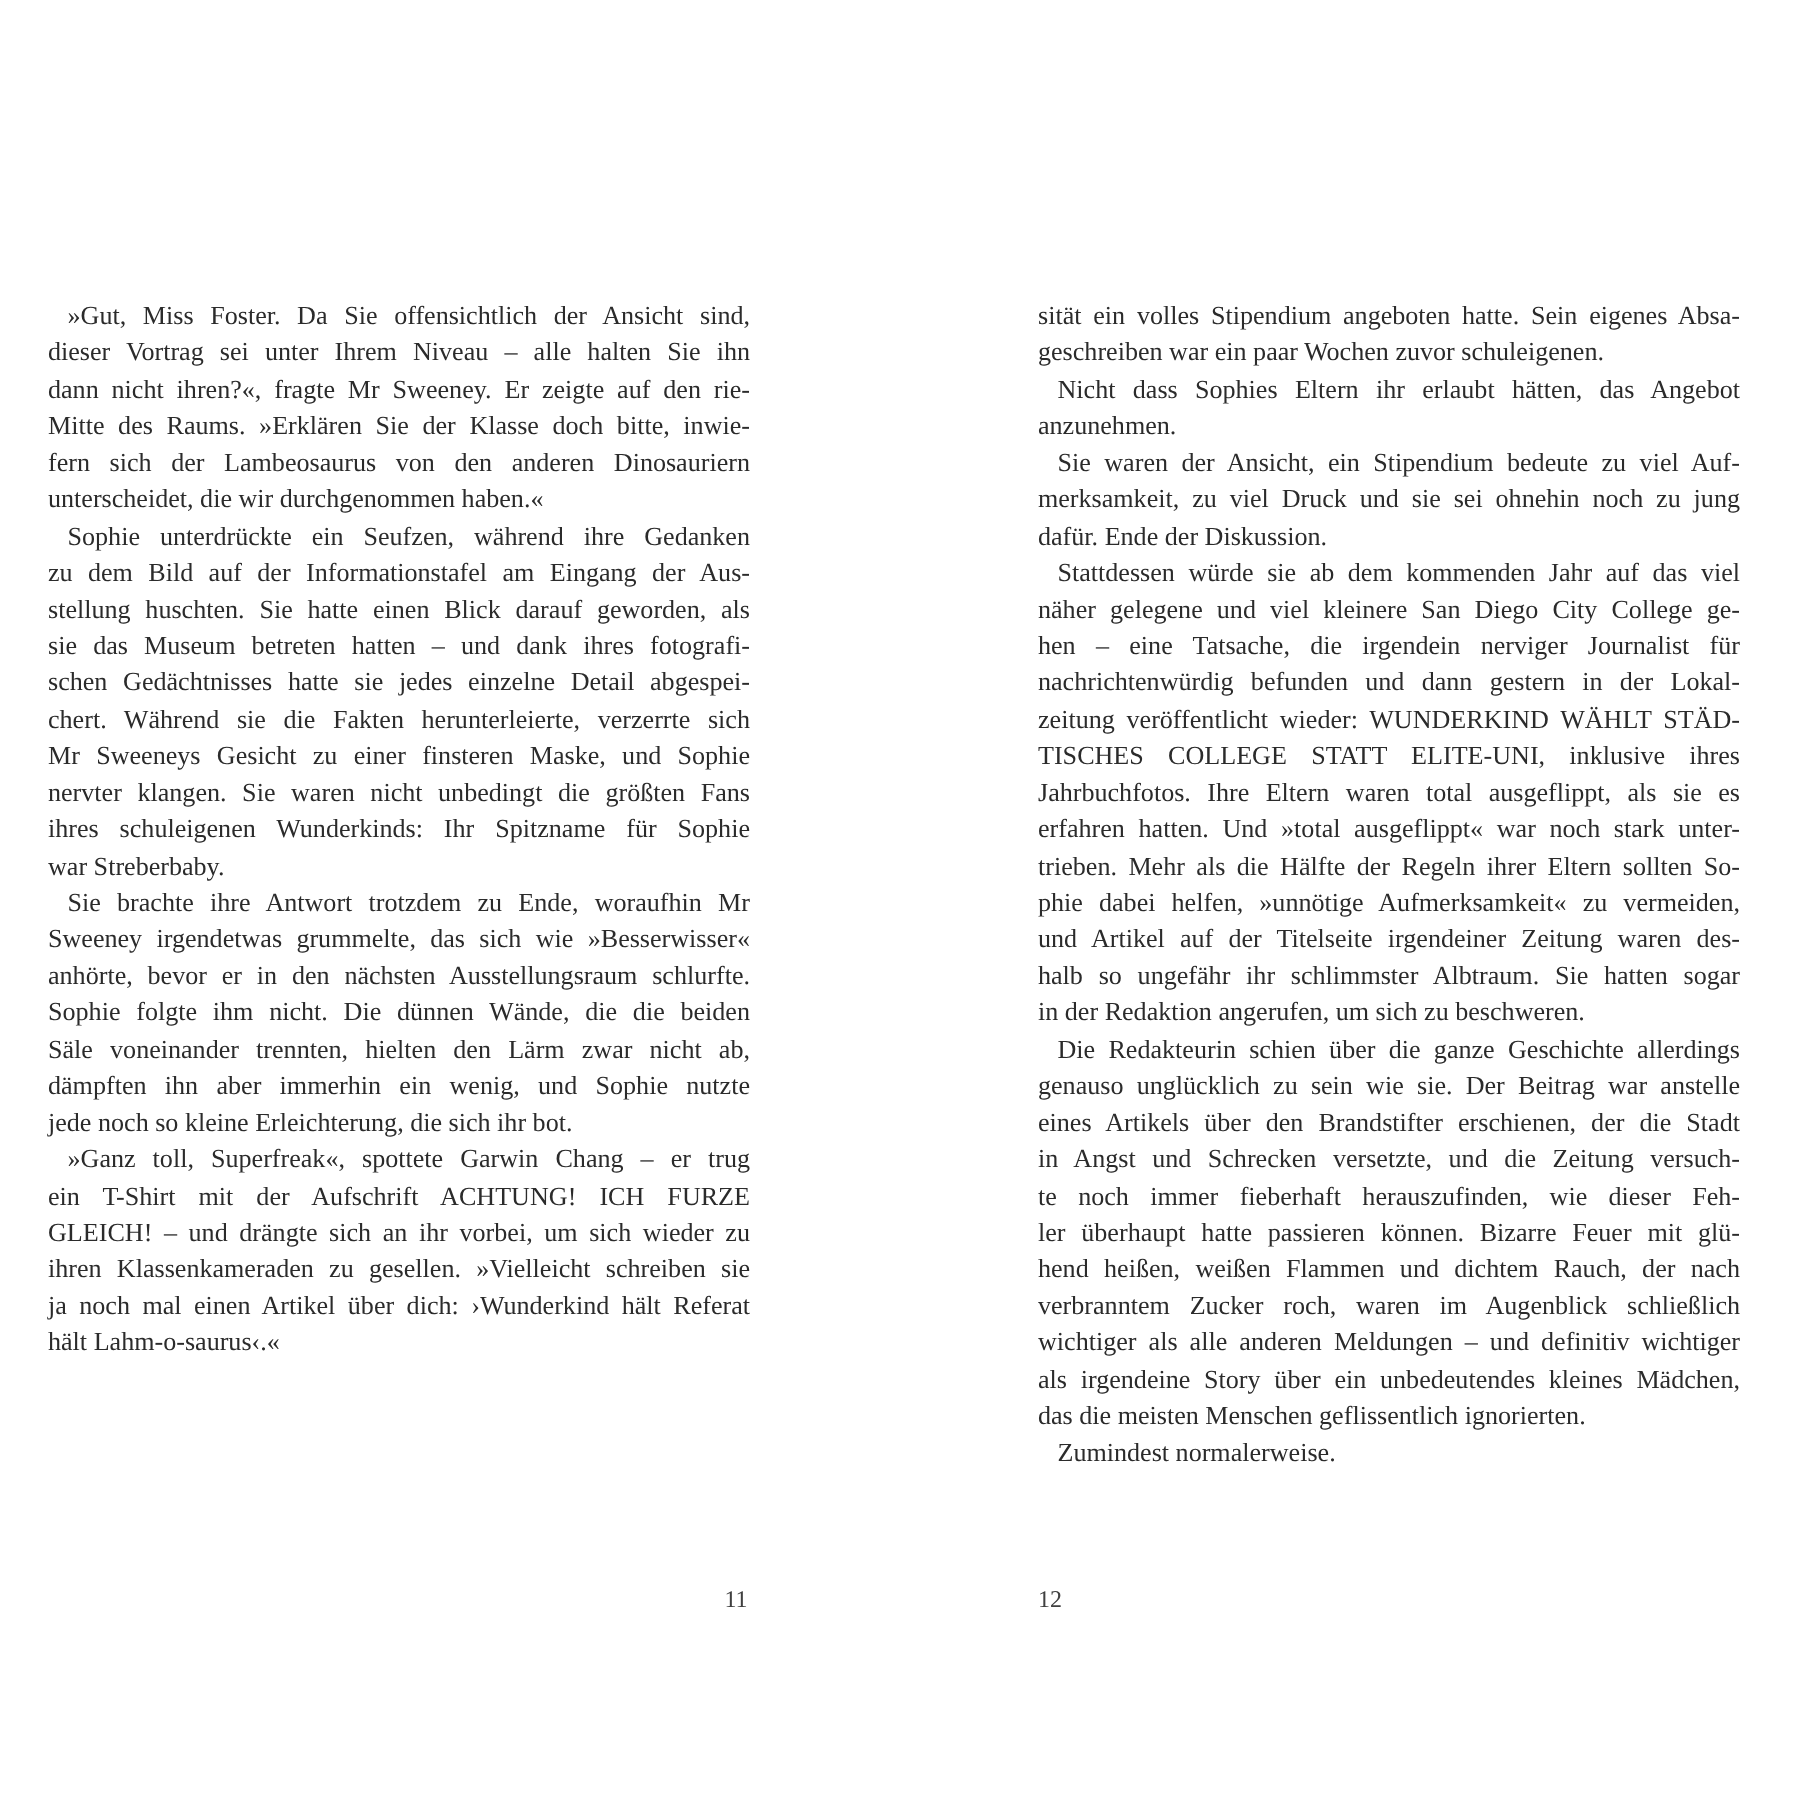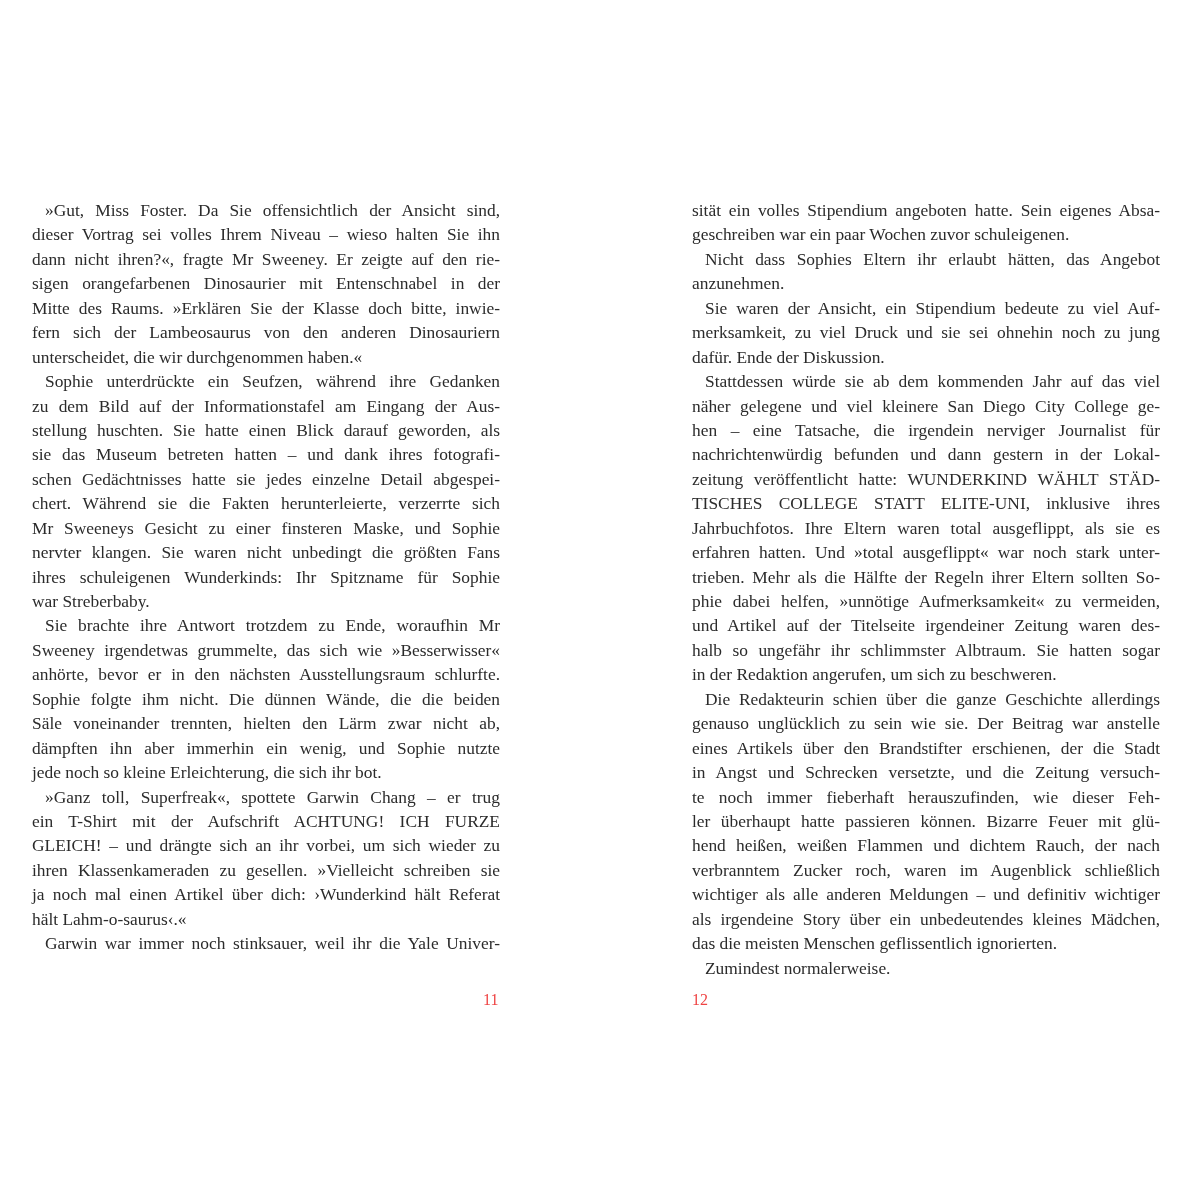--- a/index.html
+++ b/index.html
@@ -15,36 +15,35 @@
     height: 24.45px;
     color: #2b2b2b;
     white-space: nowrap;
     text-align: justify;
     text-align-last: justify;
     letter-spacing: 0;
   }
   .line.indent { padding-left: 13px; }
   .line.last { text-align-last: left; }
   .page-number {
-    position: absolute; top: 991px;
+    position: absolute; top: 1058px;
     font-family: "Liberation Serif", "DejaVu Serif", serif;
-    font-size: 16px; color: #ef4444;
+    font-size: 16px; color: #404040;
   }
   .page-number.left-num { left: 483px; }
   .page-number.right-num { left: 692px; }
 </style>
 </head>
 <body>
 
 <div class="spread">
   <div class="page left" id="left-page">
       <div class="line indent">»Gut, Miss Foster. Da Sie offensichtlich der Ansicht sind,</div>
-      <div class="line">dieser Vortrag sei volles Ihrem Niveau – wieso halten Sie ihn</div>
+      <div class="line">dieser Vortrag sei unter Ihrem Niveau – alle halten Sie ihn</div>
       <div class="line">dann nicht ihren?«, fragte Mr Sweeney. Er zeigte auf den rie-</div>
-      <div class="line">sigen orangefarbenen Dinosaurier mit Entenschnabel in der</div>
       <div class="line">Mitte des Raums. »Erklären Sie der Klasse doch bitte, inwie-</div>
       <div class="line">fern sich der Lambeosaurus von den anderen Dinosauriern</div>
       <div class="line last">unterscheidet, die wir durchgenommen haben.«</div>
       <div class="line indent">Sophie unterdrückte ein Seufzen, während ihre Gedanken</div>
       <div class="line">zu dem Bild auf der Informationstafel am Eingang der Aus-</div>
       <div class="line">stellung huschten. Sie hatte einen Blick darauf geworden, als</div>
       <div class="line">sie das Museum betreten hatten – und dank ihres fotografi-</div>
       <div class="line">schen Gedächtnisses hatte sie jedes einzelne Detail abgespei-</div>
       <div class="line">chert. Während sie die Fakten herunterleierte, verzerrte sich</div>
       <div class="line">Mr Sweeneys Gesicht zu einer finsteren Maske, und Sophie</div>
@@ -57,35 +56,34 @@
       <div class="line">Sophie folgte ihm nicht. Die dünnen Wände, die die beiden</div>
       <div class="line">Säle voneinander trennten, hielten den Lärm zwar nicht ab,</div>
       <div class="line">dämpften ihn aber immerhin ein wenig, und Sophie nutzte</div>
       <div class="line last">jede noch so kleine Erleichterung, die sich ihr bot.</div>
       <div class="line indent">»Ganz toll, Superfreak«, spottete Garwin Chang – er trug</div>
       <div class="line">ein T-Shirt mit der Aufschrift ACHTUNG! ICH FURZE</div>
       <div class="line">GLEICH! – und drängte sich an ihr vorbei, um sich wieder zu</div>
       <div class="line">ihren Klassenkameraden zu gesellen. »Vielleicht schreiben sie</div>
       <div class="line">ja noch mal einen Artikel über dich: ›Wunderkind hält Referat</div>
       <div class="line last">hält Lahm-o-saurus‹.«</div>
-      <div class="line indent">Garwin war immer noch stinksauer, weil ihr die Yale Univer-</div>
     </div>
   <div class="page right" id="right-page">
       <div class="line">sität ein volles Stipendium angeboten hatte. Sein eigenes Absa-</div>
       <div class="line last">geschreiben war ein paar Wochen zuvor schuleigenen.</div>
       <div class="line indent">Nicht dass Sophies Eltern ihr erlaubt hätten, das Angebot</div>
       <div class="line last">anzunehmen.</div>
       <div class="line indent">Sie waren der Ansicht, ein Stipendium bedeute zu viel Auf-</div>
       <div class="line">merksamkeit, zu viel Druck und sie sei ohnehin noch zu jung</div>
       <div class="line last">dafür. Ende der Diskussion.</div>
       <div class="line indent">Stattdessen würde sie ab dem kommenden Jahr auf das viel</div>
       <div class="line">näher gelegene und viel kleinere San Diego City College ge-</div>
       <div class="line">hen – eine Tatsache, die irgendein nerviger Journalist für</div>
       <div class="line">nachrichtenwürdig befunden und dann gestern in der Lokal-</div>
-      <div class="line">zeitung veröffentlicht hatte: WUNDERKIND WÄHLT STÄD-</div>
+      <div class="line">zeitung veröffentlicht wieder: WUNDERKIND WÄHLT STÄD-</div>
       <div class="line">TISCHES COLLEGE STATT ELITE-UNI, inklusive ihres</div>
       <div class="line">Jahrbuchfotos. Ihre Eltern waren total ausgeflippt, als sie es</div>
       <div class="line">erfahren hatten. Und »total ausgeflippt« war noch stark unter-</div>
       <div class="line">trieben. Mehr als die Hälfte der Regeln ihrer Eltern sollten So-</div>
       <div class="line">phie dabei helfen, »unnötige Aufmerksamkeit« zu vermeiden,</div>
       <div class="line">und Artikel auf der Titelseite irgendeiner Zeitung waren des-</div>
       <div class="line">halb so ungefähr ihr schlimmster Albtraum. Sie hatten sogar</div>
       <div class="line last">in der Redaktion angerufen, um sich zu beschweren.</div>
       <div class="line indent">Die Redakteurin schien über die ganze Geschichte allerdings</div>
       <div class="line">genauso unglücklich zu sein wie sie. Der Beitrag war anstelle</div>

